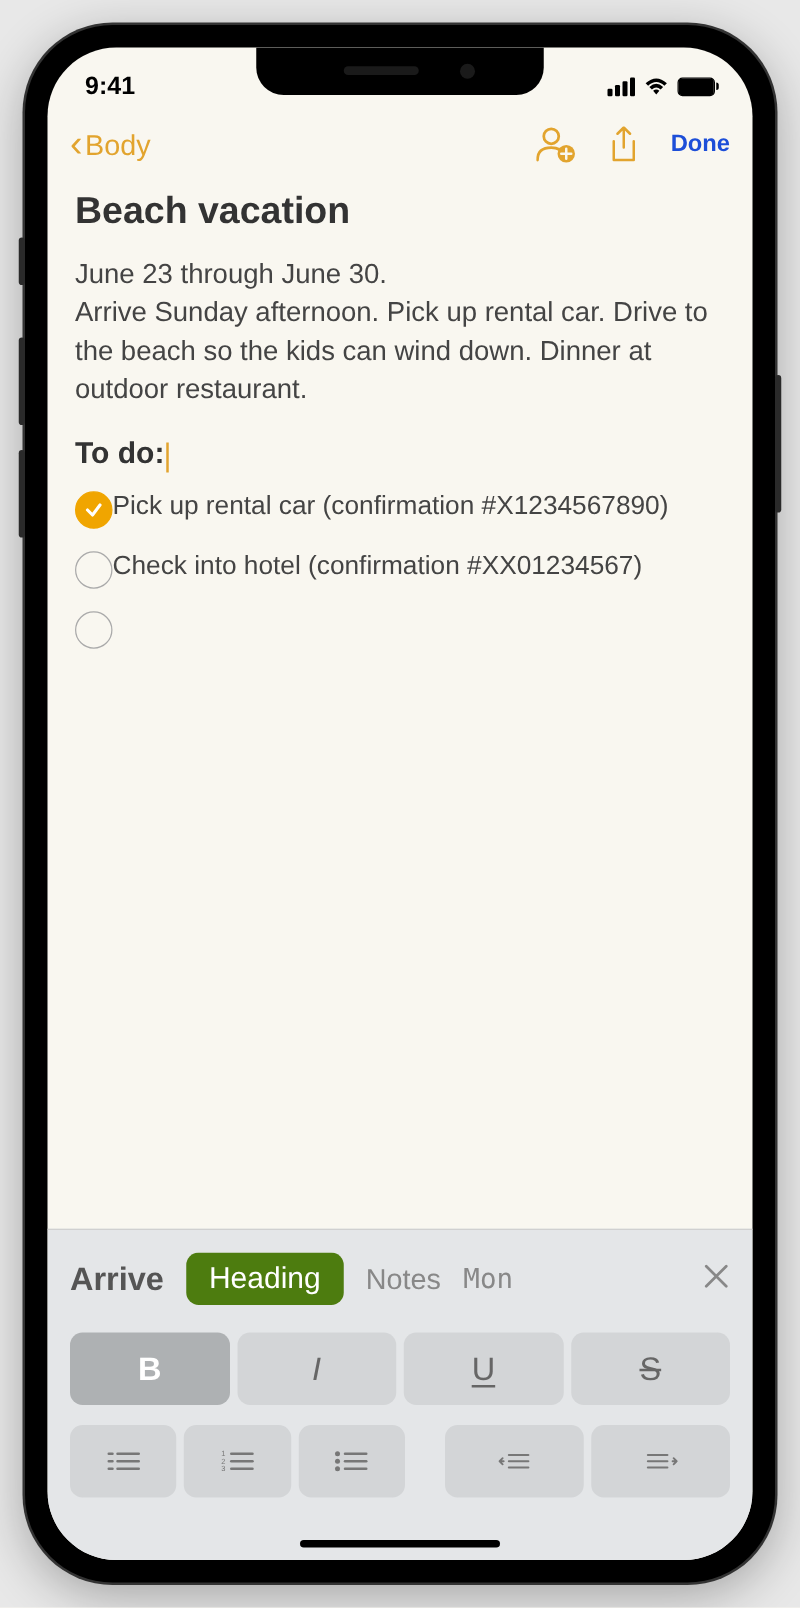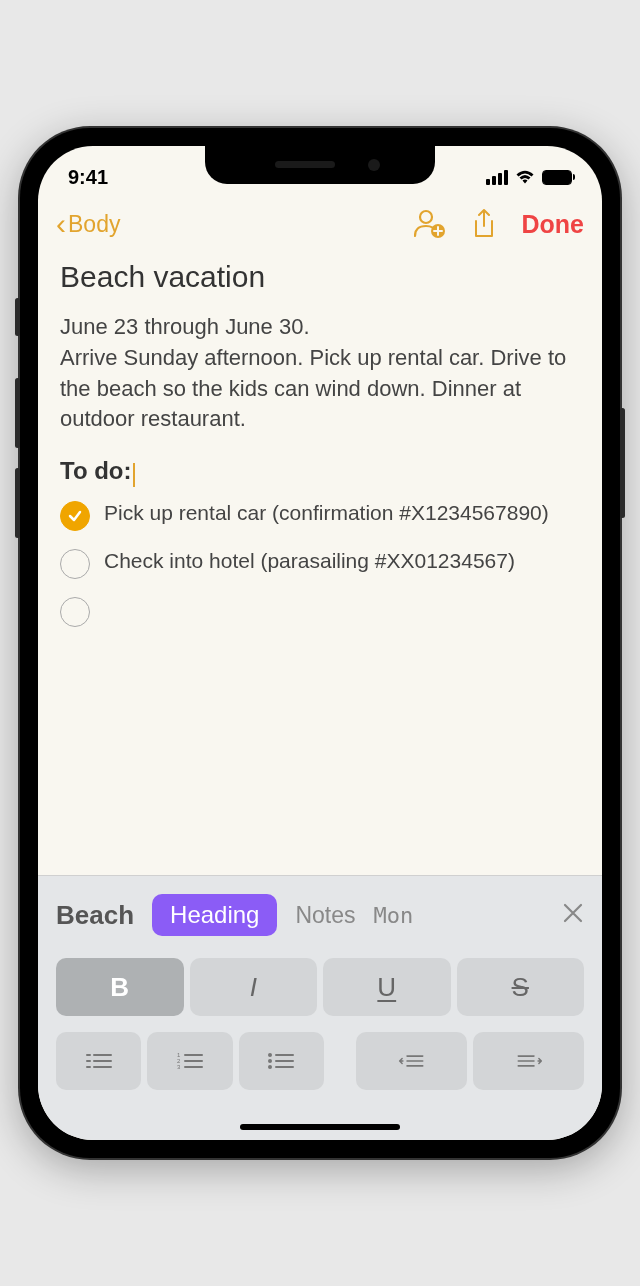--- a/index.html
+++ b/index.html
@@ -7,21 +7,21 @@
       width: 640px;
       height: 1286px;
       background: #e8e8e8;
       font-family: -apple-system, BlinkMacSystemFont, "Helvetica Neue", sans-serif;
       display: flex;
       align-items: center;
       justify-content: center;
     }
     .phone-frame {
       width: 600px;
-      height: 1030px;
+      height: 1246px;
       background: #000;
       border-radius: 70px;
       padding: 18px;
       box-shadow: 0 0 0 2px #333, 0 10px 40px rgba(0,0,0,0.3);
       position: relative;
     }
     .side-button {
       position: absolute;
       background: #2a2a2a;
       border-radius: 3px;
@@ -96,30 +96,30 @@
       display: flex;
       align-items: center;
       justify-content: space-between;
       padding: 0 18px;
     }
     .nav-left { display: flex; align-items: center; gap: 2px; color: #e2a42e; font-size: 23px; }
     .chevron-left { font-size: 30px; font-weight: 300; }
     .nav-right { display: flex; align-items: center; gap: 26px; }
     .add-person-icon { width: 32px; height: 32px; position: relative; }
     .share-icon { width: 24px; height: 30px; display: flex; align-items: center; justify-content: center; }
-    .done-btn { color: #ef4444; font-size: 25px; font-weight: 600; }
+    .done-btn { color: #1d4ed8; font-size: 19px; font-weight: 600; }
     .note-content {
       flex: 1;
       padding: 8px 22px;
       color: #333;
       overflow: hidden;
     }
     .note-title {
       font-size: 30px;
-      font-weight: 400;
+      font-weight: 700;
       color: #333;
       margin-bottom: 18px;
     }
     .note-body {
       font-size: 22px;
       line-height: 1.4;
       color: #444;
       margin-bottom: 22px;
     }
     .todo-heading {
@@ -135,21 +135,20 @@
       width: 2px;
       height: 24px;
       background: #e2a42e;
       vertical-align: middle;
       margin-left: 1px;
     }
     .checklist { list-style: none; }
     .checklist-item {
       display: flex;
       align-items: flex-start;
-      gap: 14px;
       margin-bottom: 16px;
       font-size: 21px;
       line-height: 1.35;
       color: #444;
     }
     .check-circle {
       flex-shrink: 0;
       width: 30px;
       height: 30px;
       border: 1.5px solid #aaa;
@@ -177,21 +176,21 @@
       margin-bottom: 22px;
       overflow: hidden;
     }
     .style-btn {
       font-size: 24px;
       color: #888;
       white-space: nowrap;
     }
     .style-btn.title-style { color: #555; font-weight: 700; font-size: 26px; }
     .style-btn.heading-style {
-      background: #8b5cf6;
+      background: #4d7c0f;
       color: #fff;
       padding: 7px 18px;
       border-radius: 10px;
       font-size: 24px;
     }
     .style-btn.body-style { font-size: 23px; }
     .style-btn.mono-style { font-family: monospace; font-size: 22px; }
     .close-x {
       margin-left: auto;
       font-size: 28px;
@@ -311,31 +310,31 @@
           <li class="checklist-item">
             <div class="check-circle checked">
               <svg width="16" height="16" viewBox="0 0 16 16">
                 <path d="M3 8 L7 12 L13 4" stroke="#fff" stroke-width="2.5" fill="none" stroke-linecap="round" stroke-linejoin="round"></path>
               </svg>
             </div>
             <span>Pick up rental car (confirmation #X1234567890)</span>
           </li>
           <li class="checklist-item">
             <div class="check-circle"></div>
-            <span>Check into hotel (parasailing #XX01234567)</span>
+            <span>Check into hotel (confirmation #XX01234567)</span>
           </li>
           <li class="checklist-item">
             <div class="check-circle"></div>
           </li>
         </ul>
     </div>
 
     <div class="format-bar">
       <div class="style-row">
-        <span class="style-btn title-style">Beach</span>
+        <span class="style-btn title-style">Arrive</span>
         <span class="style-btn heading-style">Heading</span>
         <span class="style-btn body-style">Notes</span>
         <span class="style-btn mono-style">Mon</span>
         <span class="close-x">
           <svg width="22" height="22" viewBox="0 0 22 22">
               <path d="M3 3 L19 19 M19 3 L3 19" stroke="#888" stroke-width="2.2" stroke-linecap="round"></path>
             </svg>
         </span>
       </div>
       <div class="format-row">

